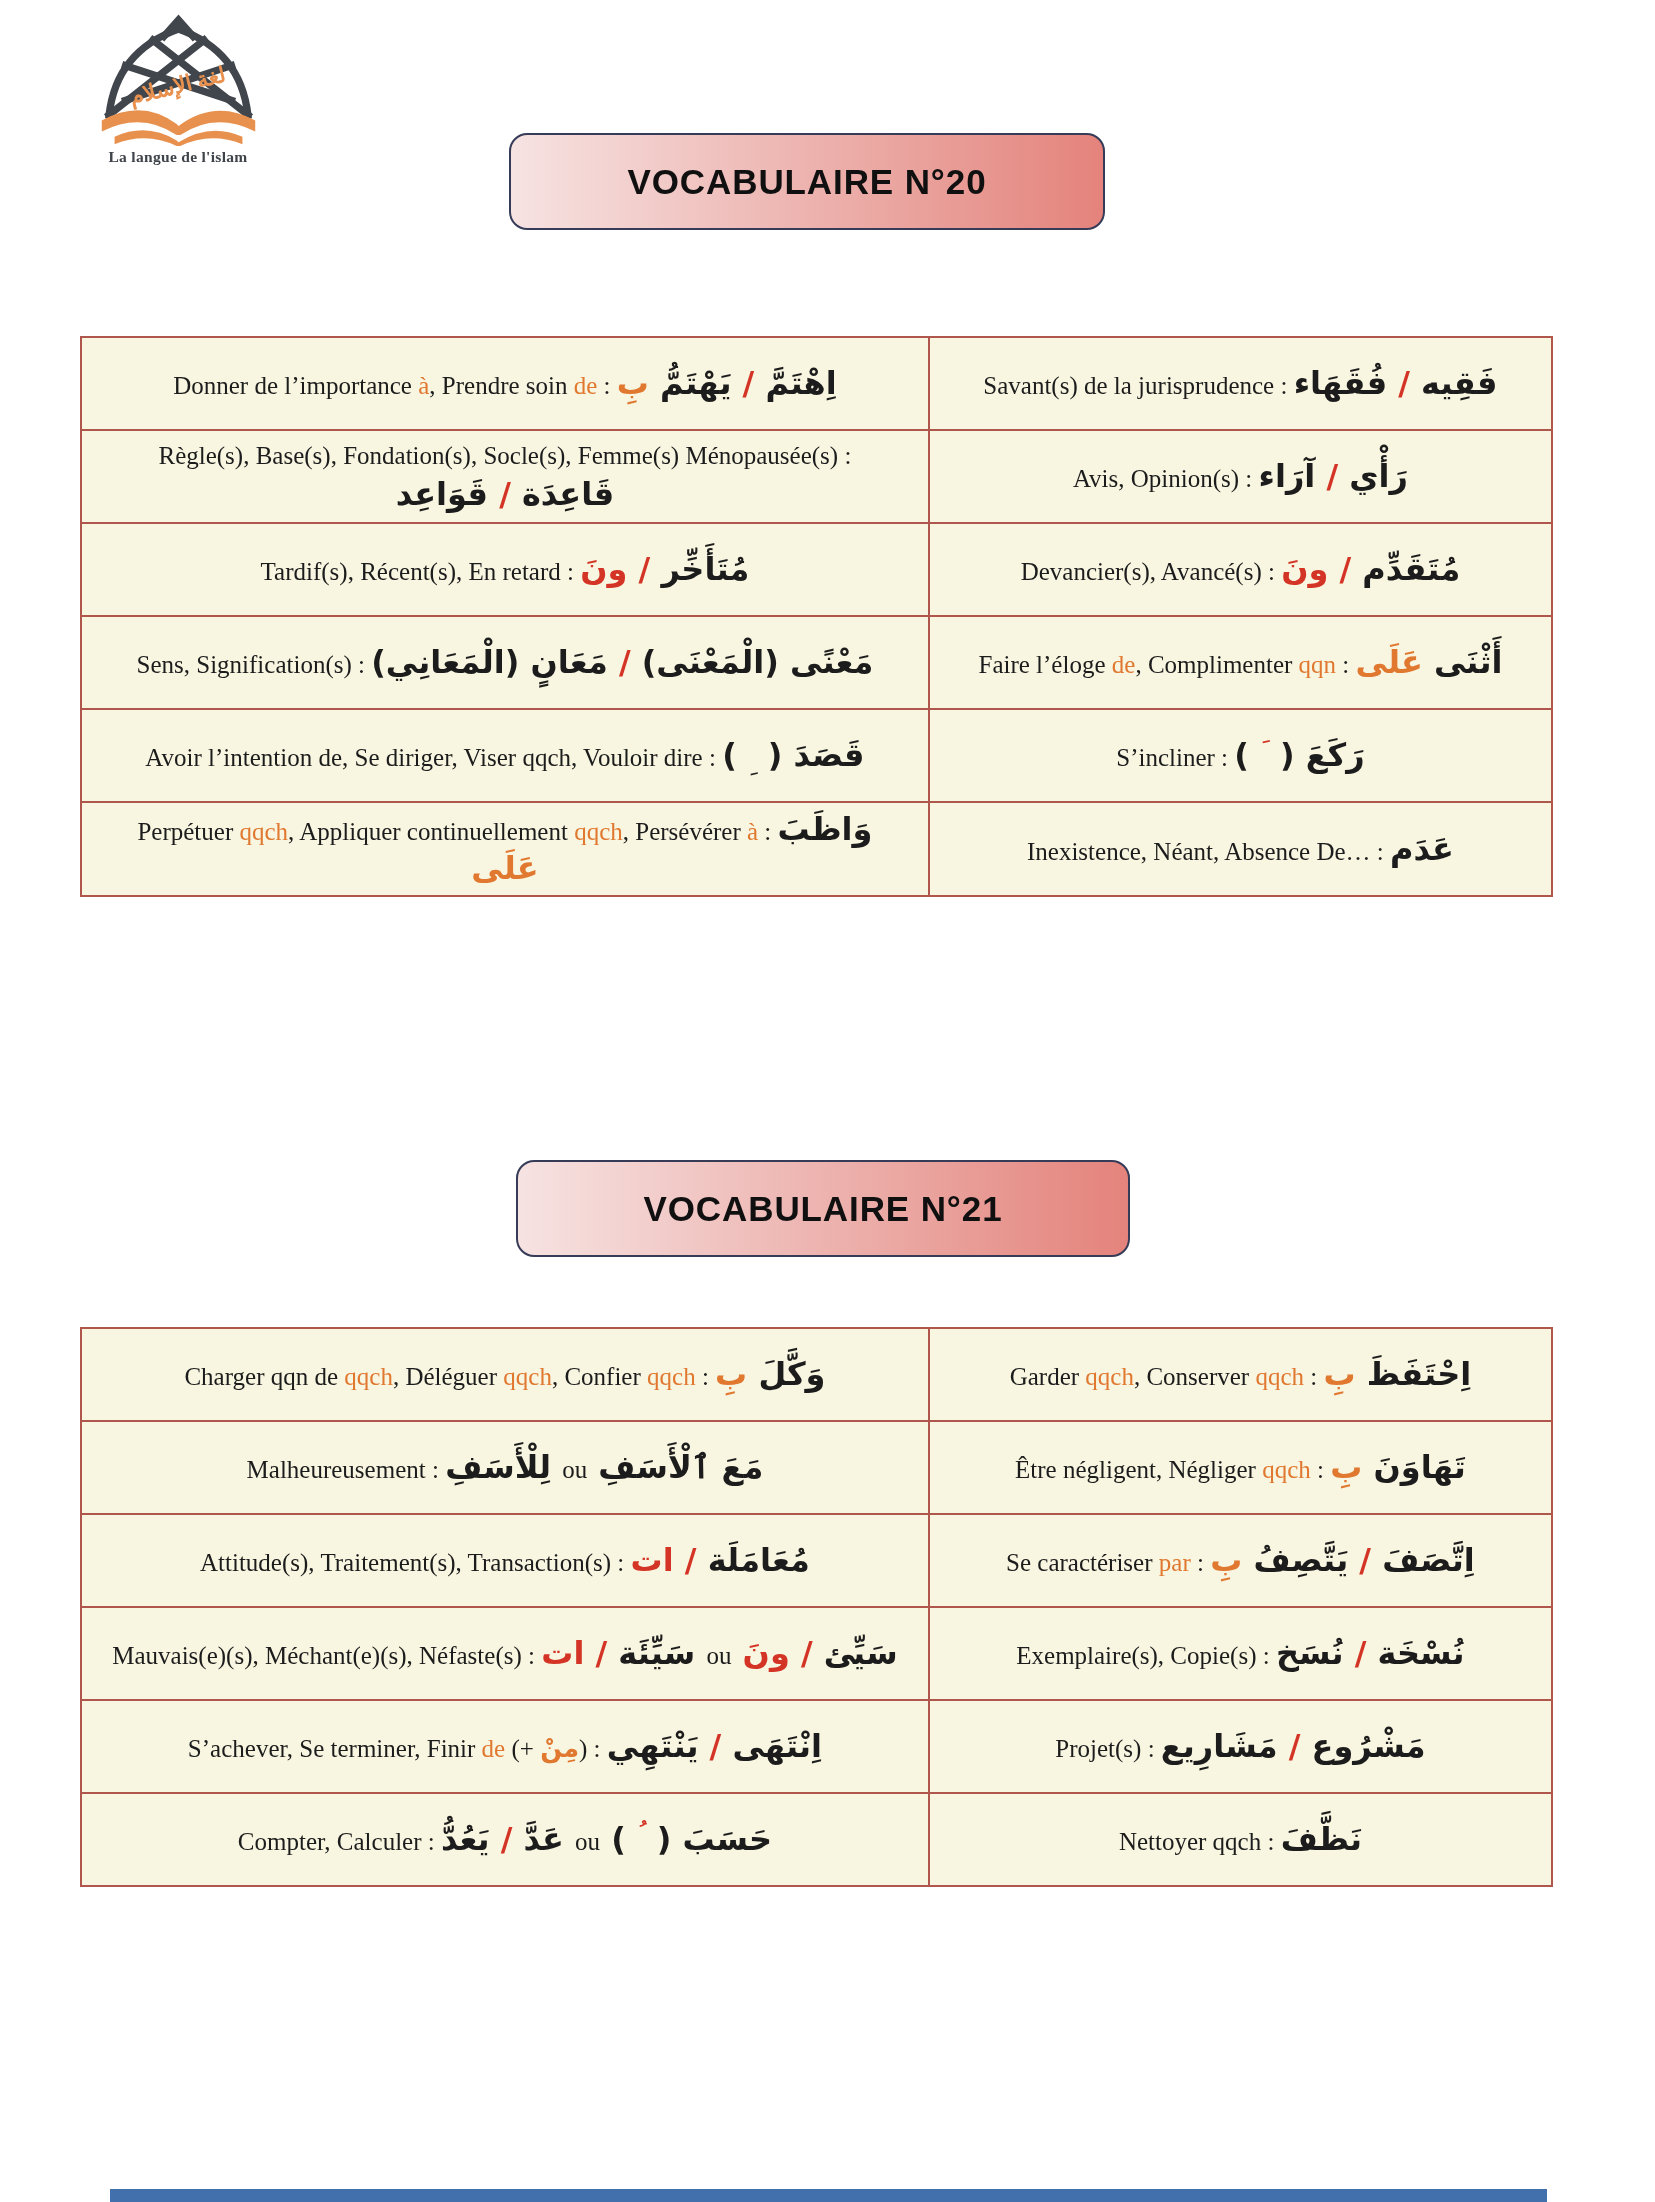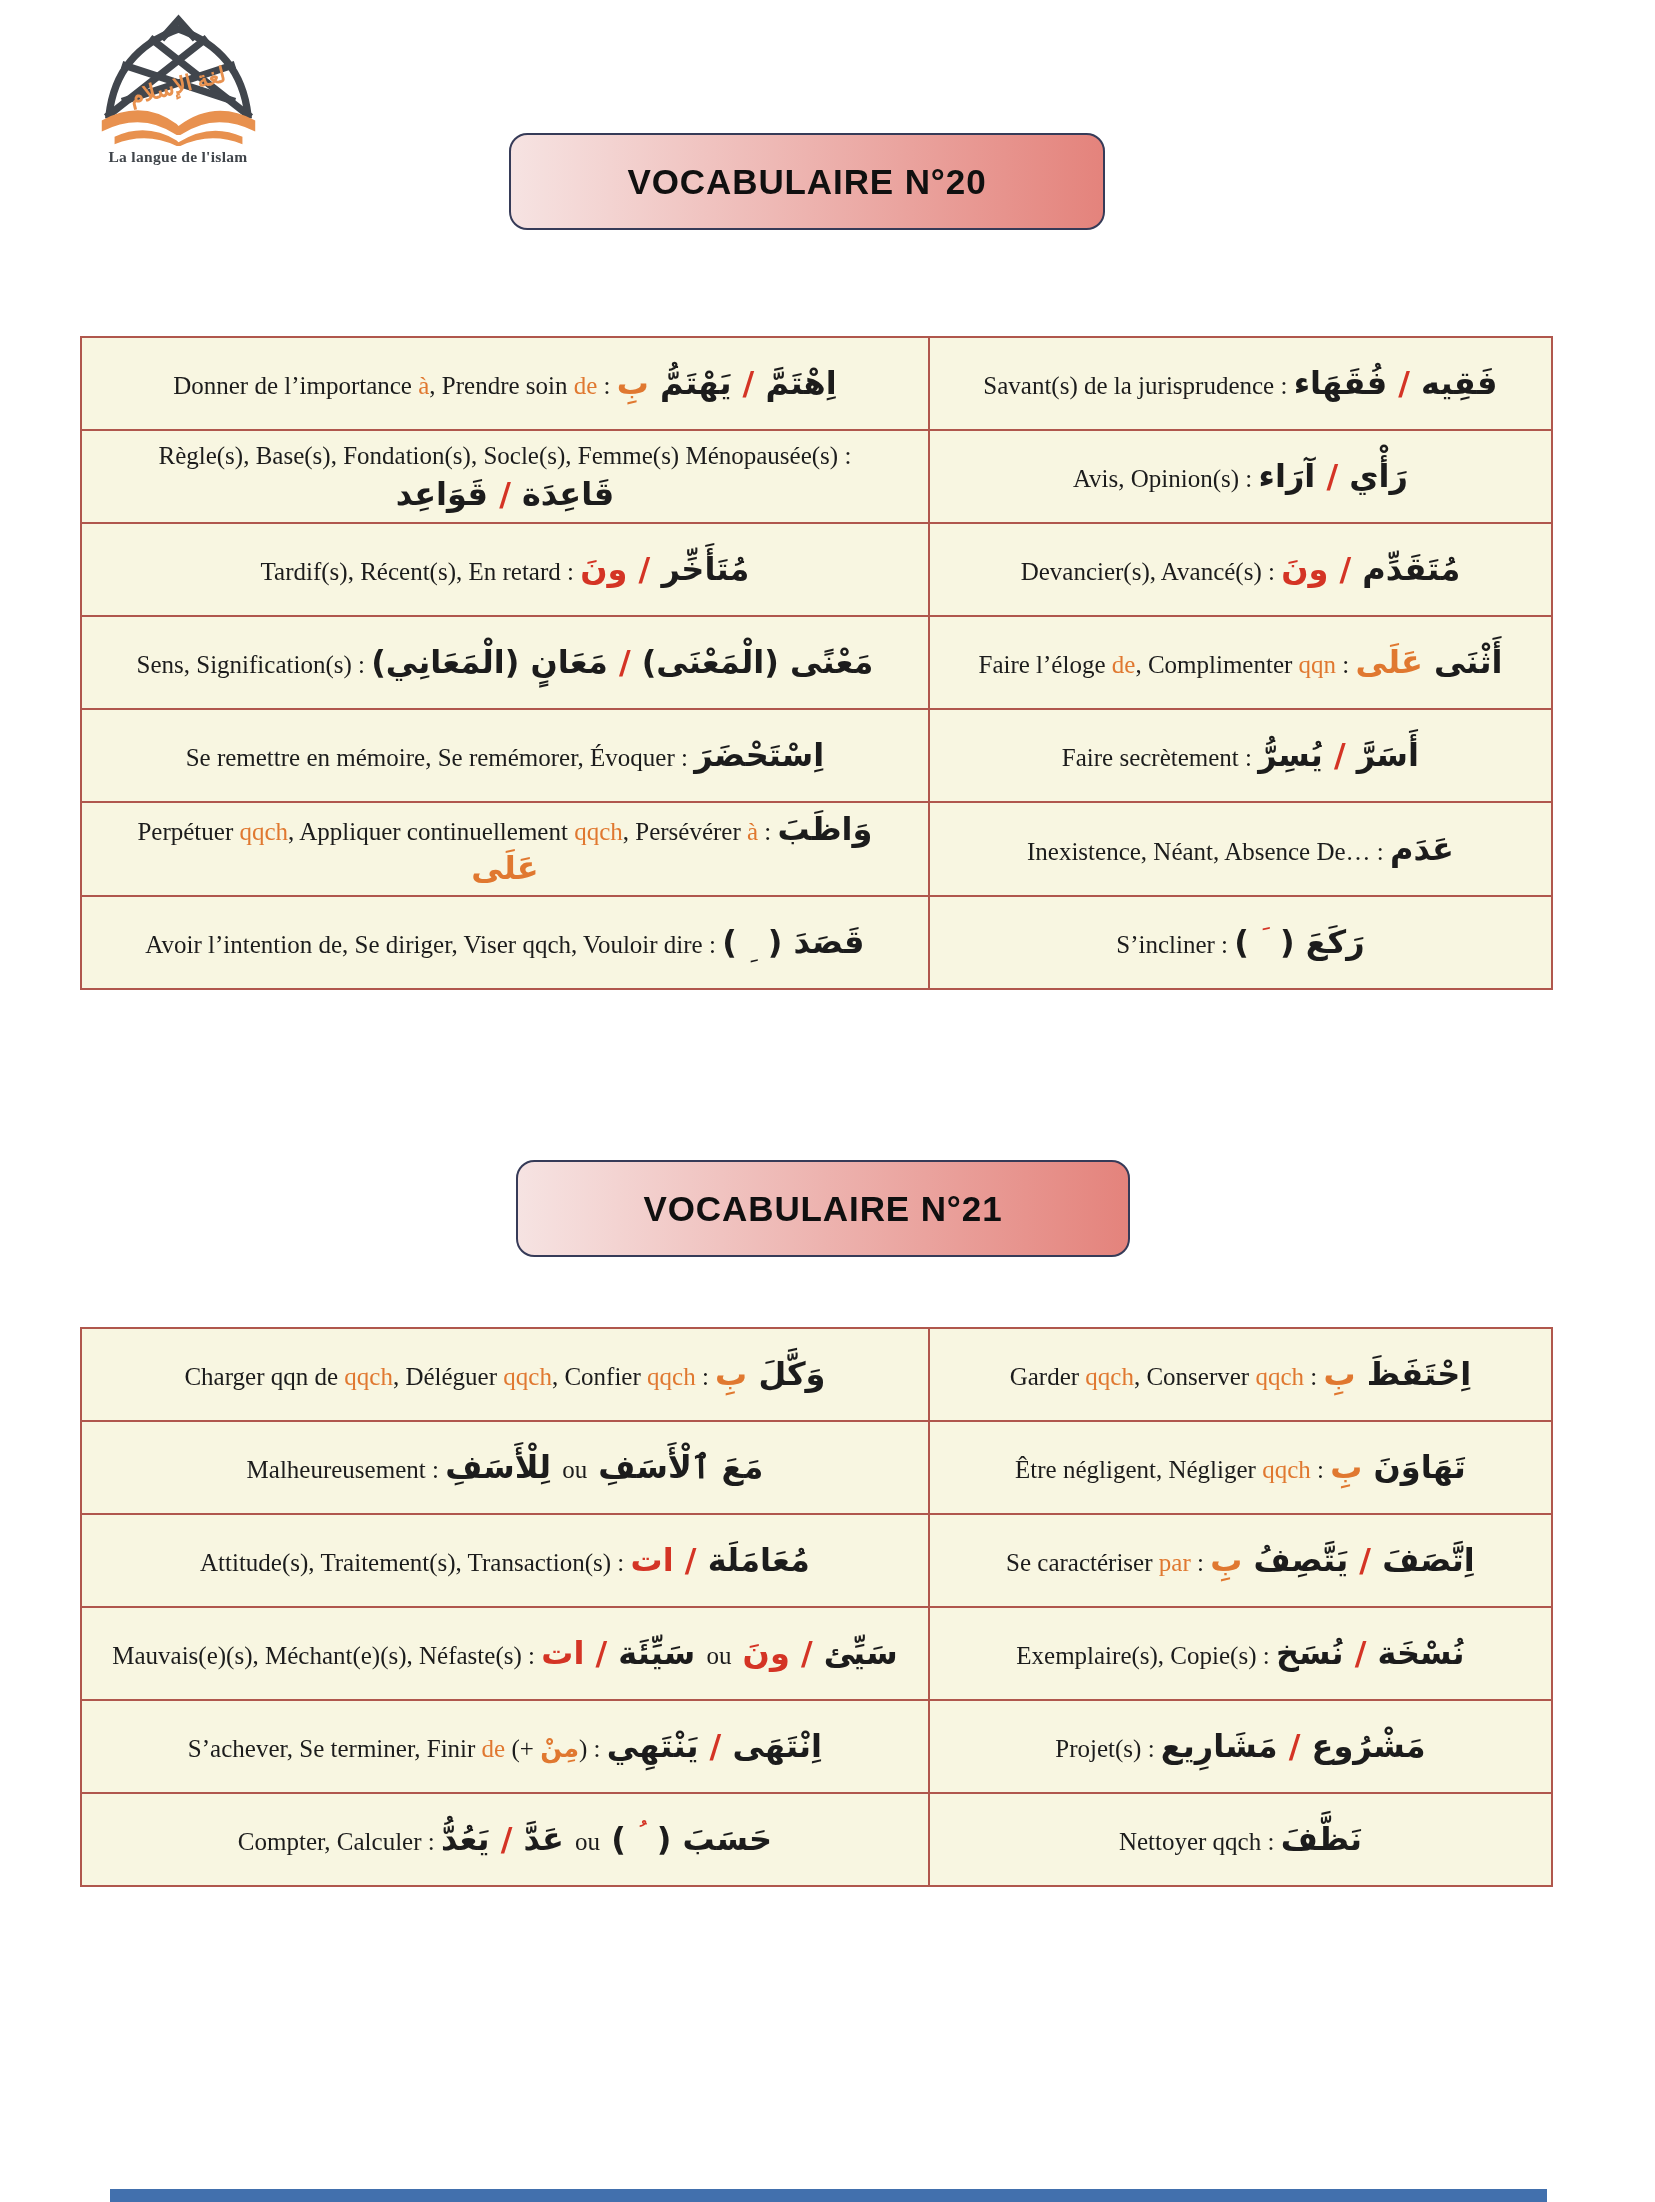--- a/index.html
+++ b/index.html
@@ -104,40 +104,32 @@
       <tr>
         <td class="cl">
           <div class="line"><span>Sens, Signification(s) : </span><span class="ar" dir="rtl"><span>مَعْنًى (الْمَعْنَى) </span><span class="r">/</span><span> مَعَانٍ (الْمَعَانِي)</span></span></div>
         </td>
         <td class="cr">
           <div class="line"><span>Faire l’éloge </span><span class="o">de</span><span>, Complimenter </span><span class="o">qqn</span><span> : </span><span class="ar" dir="rtl"><span>أَثْنَى </span><span class="o">عَلَى</span></span></div>
         </td>
       </tr>
       <tr>
         <td class="cl">
-          <div class="line"><span>Se remettre en mémoire, Se remémorer, Évoquer : </span><span class="ar" dir="rtl"><span>اِسْتَحْضَرَ</span></span></div>
+          <div class="line"><span>Avoir l’intention de, Se diriger, Viser qqch, Vouloir dire : </span><span class="ar" dir="rtl"><span>قَصَدَ </span><span>( </span><span class="dl">&nbsp;ِ</span><span> )</span></span></div>
         </td>
         <td class="cr">
-          <div class="line"><span>Faire secrètement : </span><span class="ar" dir="rtl"><span>أَسَرَّ </span><span class="r">/</span><span> يُسِرُّ</span></span></div>
+          <div class="line"><span>S’incliner : </span><span class="ar" dir="rtl"><span>رَكَعَ </span><span>( </span><span class="r dh">&nbsp;َ</span><span> )</span></span></div>
         </td>
       </tr>
       <tr>
         <td class="cl">
           <div class="line"><span>Perpétuer </span><span class="o">qqch</span><span>, Appliquer continuellement </span><span class="o">qqch</span><span>, Persévérer </span><span class="o">à</span><span> : </span><span class="ar" dir="rtl"><span>وَاظَبَ </span><span class="o">عَلَى</span></span></div>
         </td>
         <td class="cr">
           <div class="line"><span>Inexistence, Néant, Absence De… : </span><span class="ar" dir="rtl"><span>عَدَم</span></span></div>
-        </td>
-      </tr>
-      <tr>
-        <td class="cl">
-          <div class="line"><span>Avoir l’intention de, Se diriger, Viser qqch, Vouloir dire : </span><span class="ar" dir="rtl"><span>قَصَدَ </span><span>( </span><span class="dl">&nbsp;ِ</span><span> )</span></span></div>
-        </td>
-        <td class="cr">
-          <div class="line"><span>S’incliner : </span><span class="ar" dir="rtl"><span>رَكَعَ </span><span>( </span><span class="r dh">&nbsp;َ</span><span> )</span></span></div>
         </td>
       </tr>
     </tbody>
 </table>
 
 <div class="banner b2">
   <span>VOCABULAIRE N°21</span>
 </div>
 
 <table class="vocab t2">

